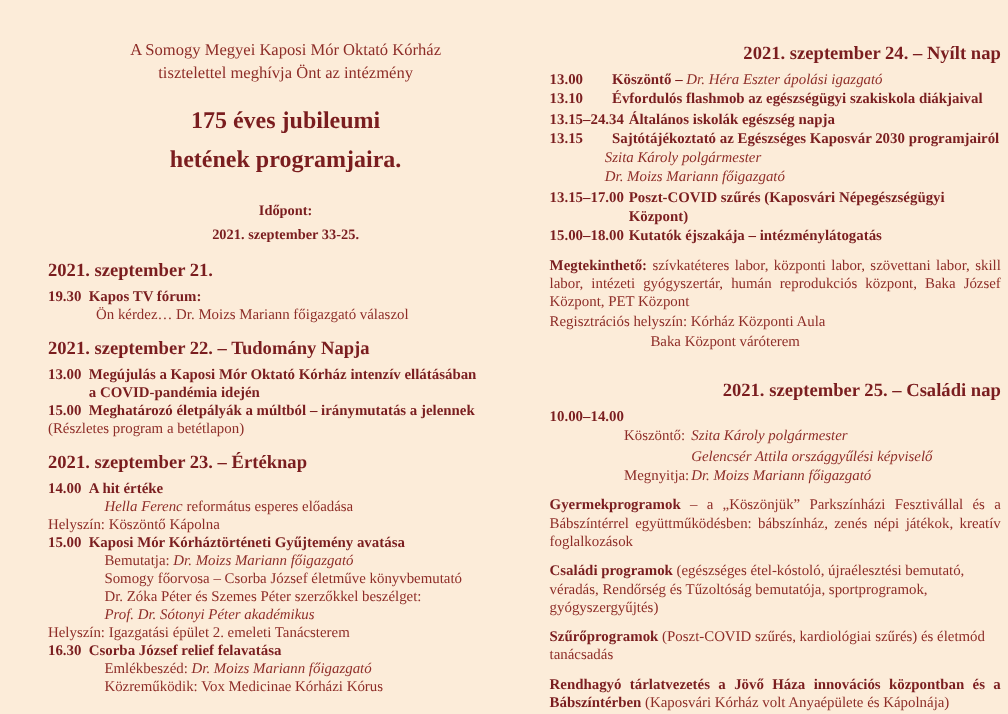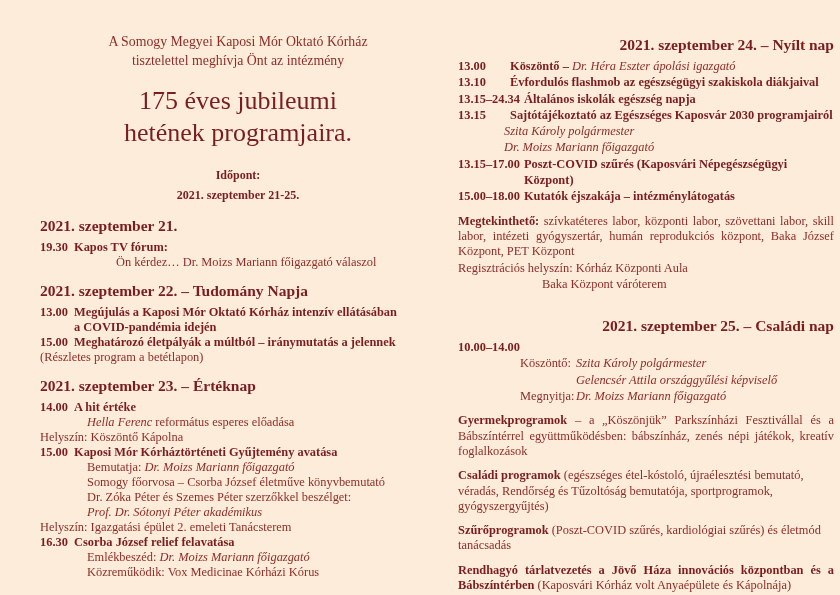--- a/index.html
+++ b/index.html
@@ -16,21 +16,21 @@
     position:relative;
     overflow:hidden;
   }
   .col{position:absolute;top:0;}
   .col-left{left:40px;width:396px;}
   .col-right{left:458px;width:376px;}
 
   
   .header{padding-top:33px;text-align:center;}
   .hline{font-size:13.8px;line-height:18.5px;color:var(--ink);}
-  .title{font-size:26px;line-height:32px;font-weight:normal;color:var(--ink2);margin-top:15px;}
+  .title{font-size:20px;line-height:32px;font-weight:bold;color:var(--ink2);margin-top:15px;}
   .when{margin-top:17px;font-size:12px;line-height:19.5px;font-weight:bold;color:var(--ink2);}
   .when div{margin:0;}
 
   
   .day-heading{font-size:15.5px;font-weight:bold;color:var(--ink2);}
   .col-left .day{margin-top:12px;}
   .col-left .day-heading{margin-bottom:5px;}
   .col-right{padding-top:36px;}
   .col-right .day + .day{margin-top:25px;}
   .col-right .day-heading{margin-bottom:4px;text-align:right;}
@@ -39,21 +39,21 @@
   .col-right .line{line-height:16.3px;}
   .row{display:flex;align-items:baseline;}
   .txt{flex:1 1 auto;min-width:0;}
   .time{flex:none;font-weight:bold;color:var(--ink2);min-width:34px;}
   .col-right .time{min-width:52px;padding-right:4px;}
   .lab{flex:none;width:56px;padding-right:10px;}
   .lbl{margin-left:62px;}
 
   .col-left .ind1{margin-left:34px;}
   .col-left .ind2{margin-left:47px;}
-  .col-left .ind3{margin-left:76px;}
+  .col-left .ind3{margin-left:40px;}
   .col-right .ind2{margin-left:46px;}
   .col-right .ind4{margin-left:84px;}
 
   .para{margin-top:9px;line-height:15.3px;}
   .col-right .para{line-height:15.3px;}
   .just{text-align:justify;}
   .para .txt{display:inline;}
 
   .s-b{font-weight:bold;color:var(--ink2);}
   .s-i{font-style:italic;}
@@ -64,21 +64,21 @@
 <div class="col col-left">
   <div class="header">
     <div class="hline">A Somogy Megyei Kaposi Mór Oktató Kórház</div>
     <div class="hline">tisztelettel meghívja Önt az intézmény</div>
     <div class="title">
       <div>175 éves jubileumi</div>
       <div>hetének programjaira.</div>
     </div>
     <div class="when">
       <div>Időpont:</div>
-      <div>2021. szeptember 21-25.</div>
+      <div>2021. szeptember 33-25.</div>
     </div>
   </div>
   <div id="left-sections">
       <section class="day">
         <div class="day-heading">2021. szeptember 21.</div>
         <div class="line row">
           <span class="time">19.30</span>
           <span class="txt"><span class="s-b">Kapos TV fórum:</span></span>
         </div>
         <div class="line ind3"><span class="txt"><span class="s-r">Ön kérdez… Dr. Moizs Mariann főigazgató válaszol</span></span></div>

